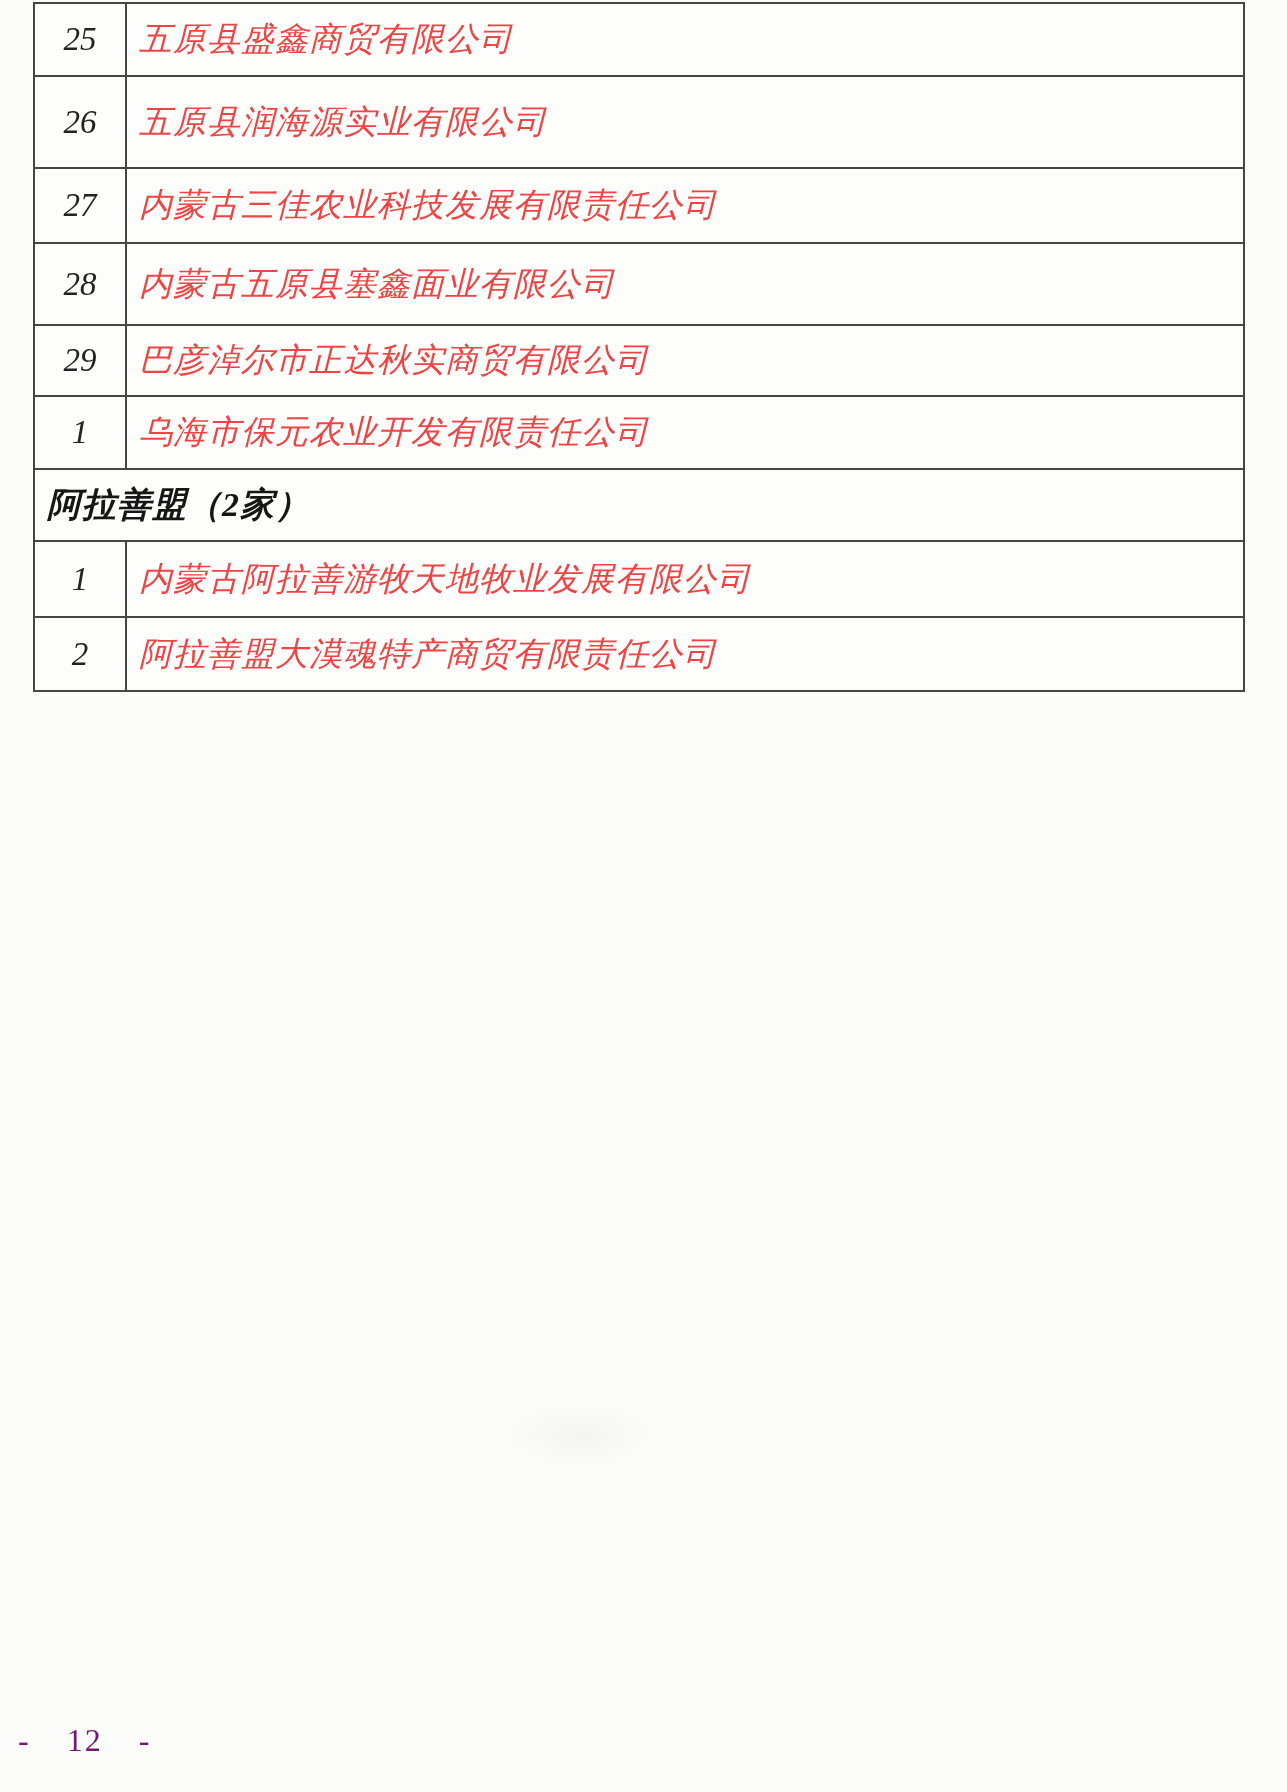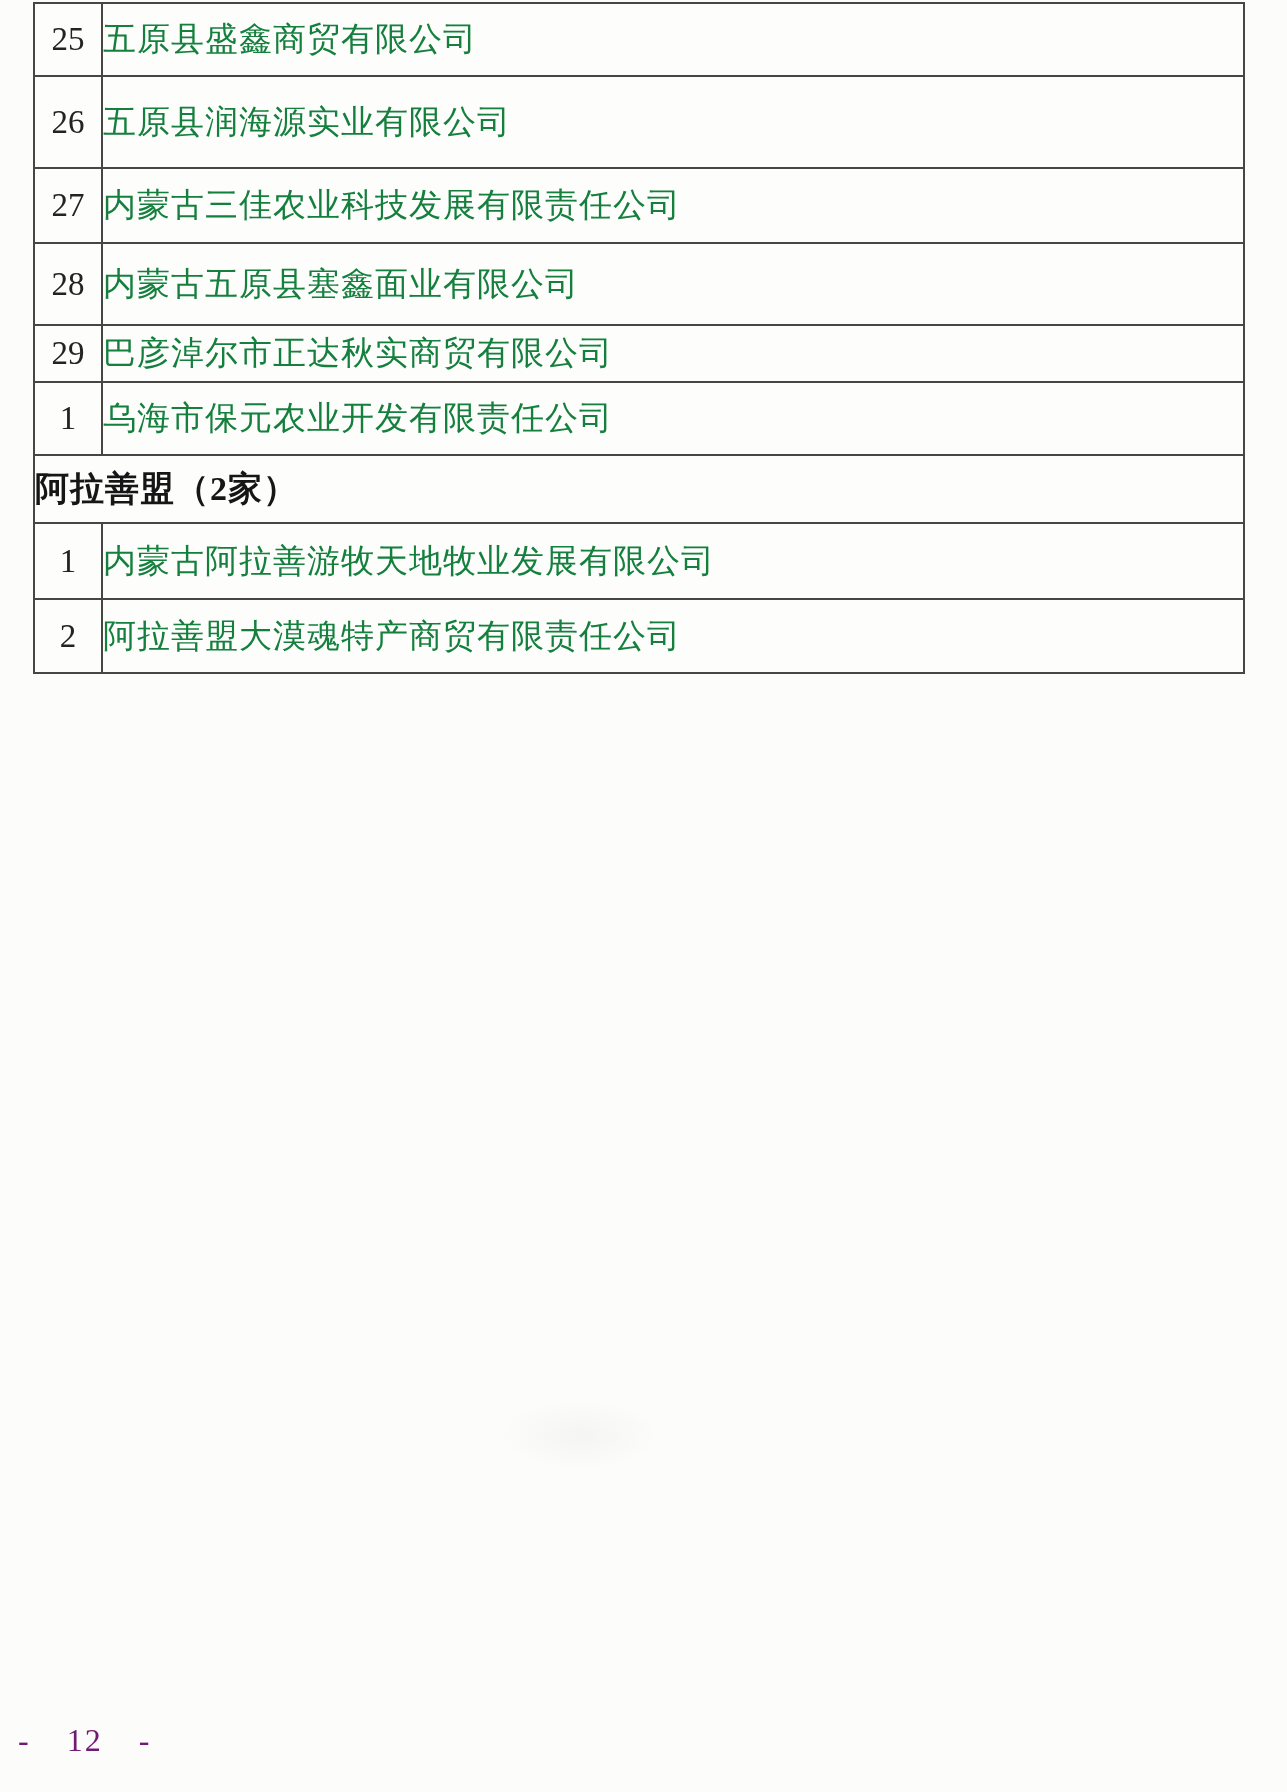--- a/index.html
+++ b/index.html
@@ -23,34 +23,35 @@
     position: absolute;
     left: 33px;
     top: 2px;
     width: 1212px;
     border-collapse: collapse;
     table-layout: fixed;
   }
   table.company-table td {
     border: 2px solid #474642;
     vertical-align: middle;
-    padding: 0;
+    padding: 12px;
     background: #fdfdfc;
+    font-style: italic;
   }
   td.num {
     width: 66px;
     text-align: center;
     font-size: 33px;
     color: #232323;
   }
   td.name {
     padding-left: 17px;
     font-size: 33px;
     letter-spacing: 1px;
-    color: #15803d;
+    color: #ef4444;
     white-space: nowrap;
   }
   td.section {
     padding-left: 16px;
     font-size: 34px;
     font-weight: bold;
     letter-spacing: 1px;
     color: #161616;
     white-space: nowrap;
   }

